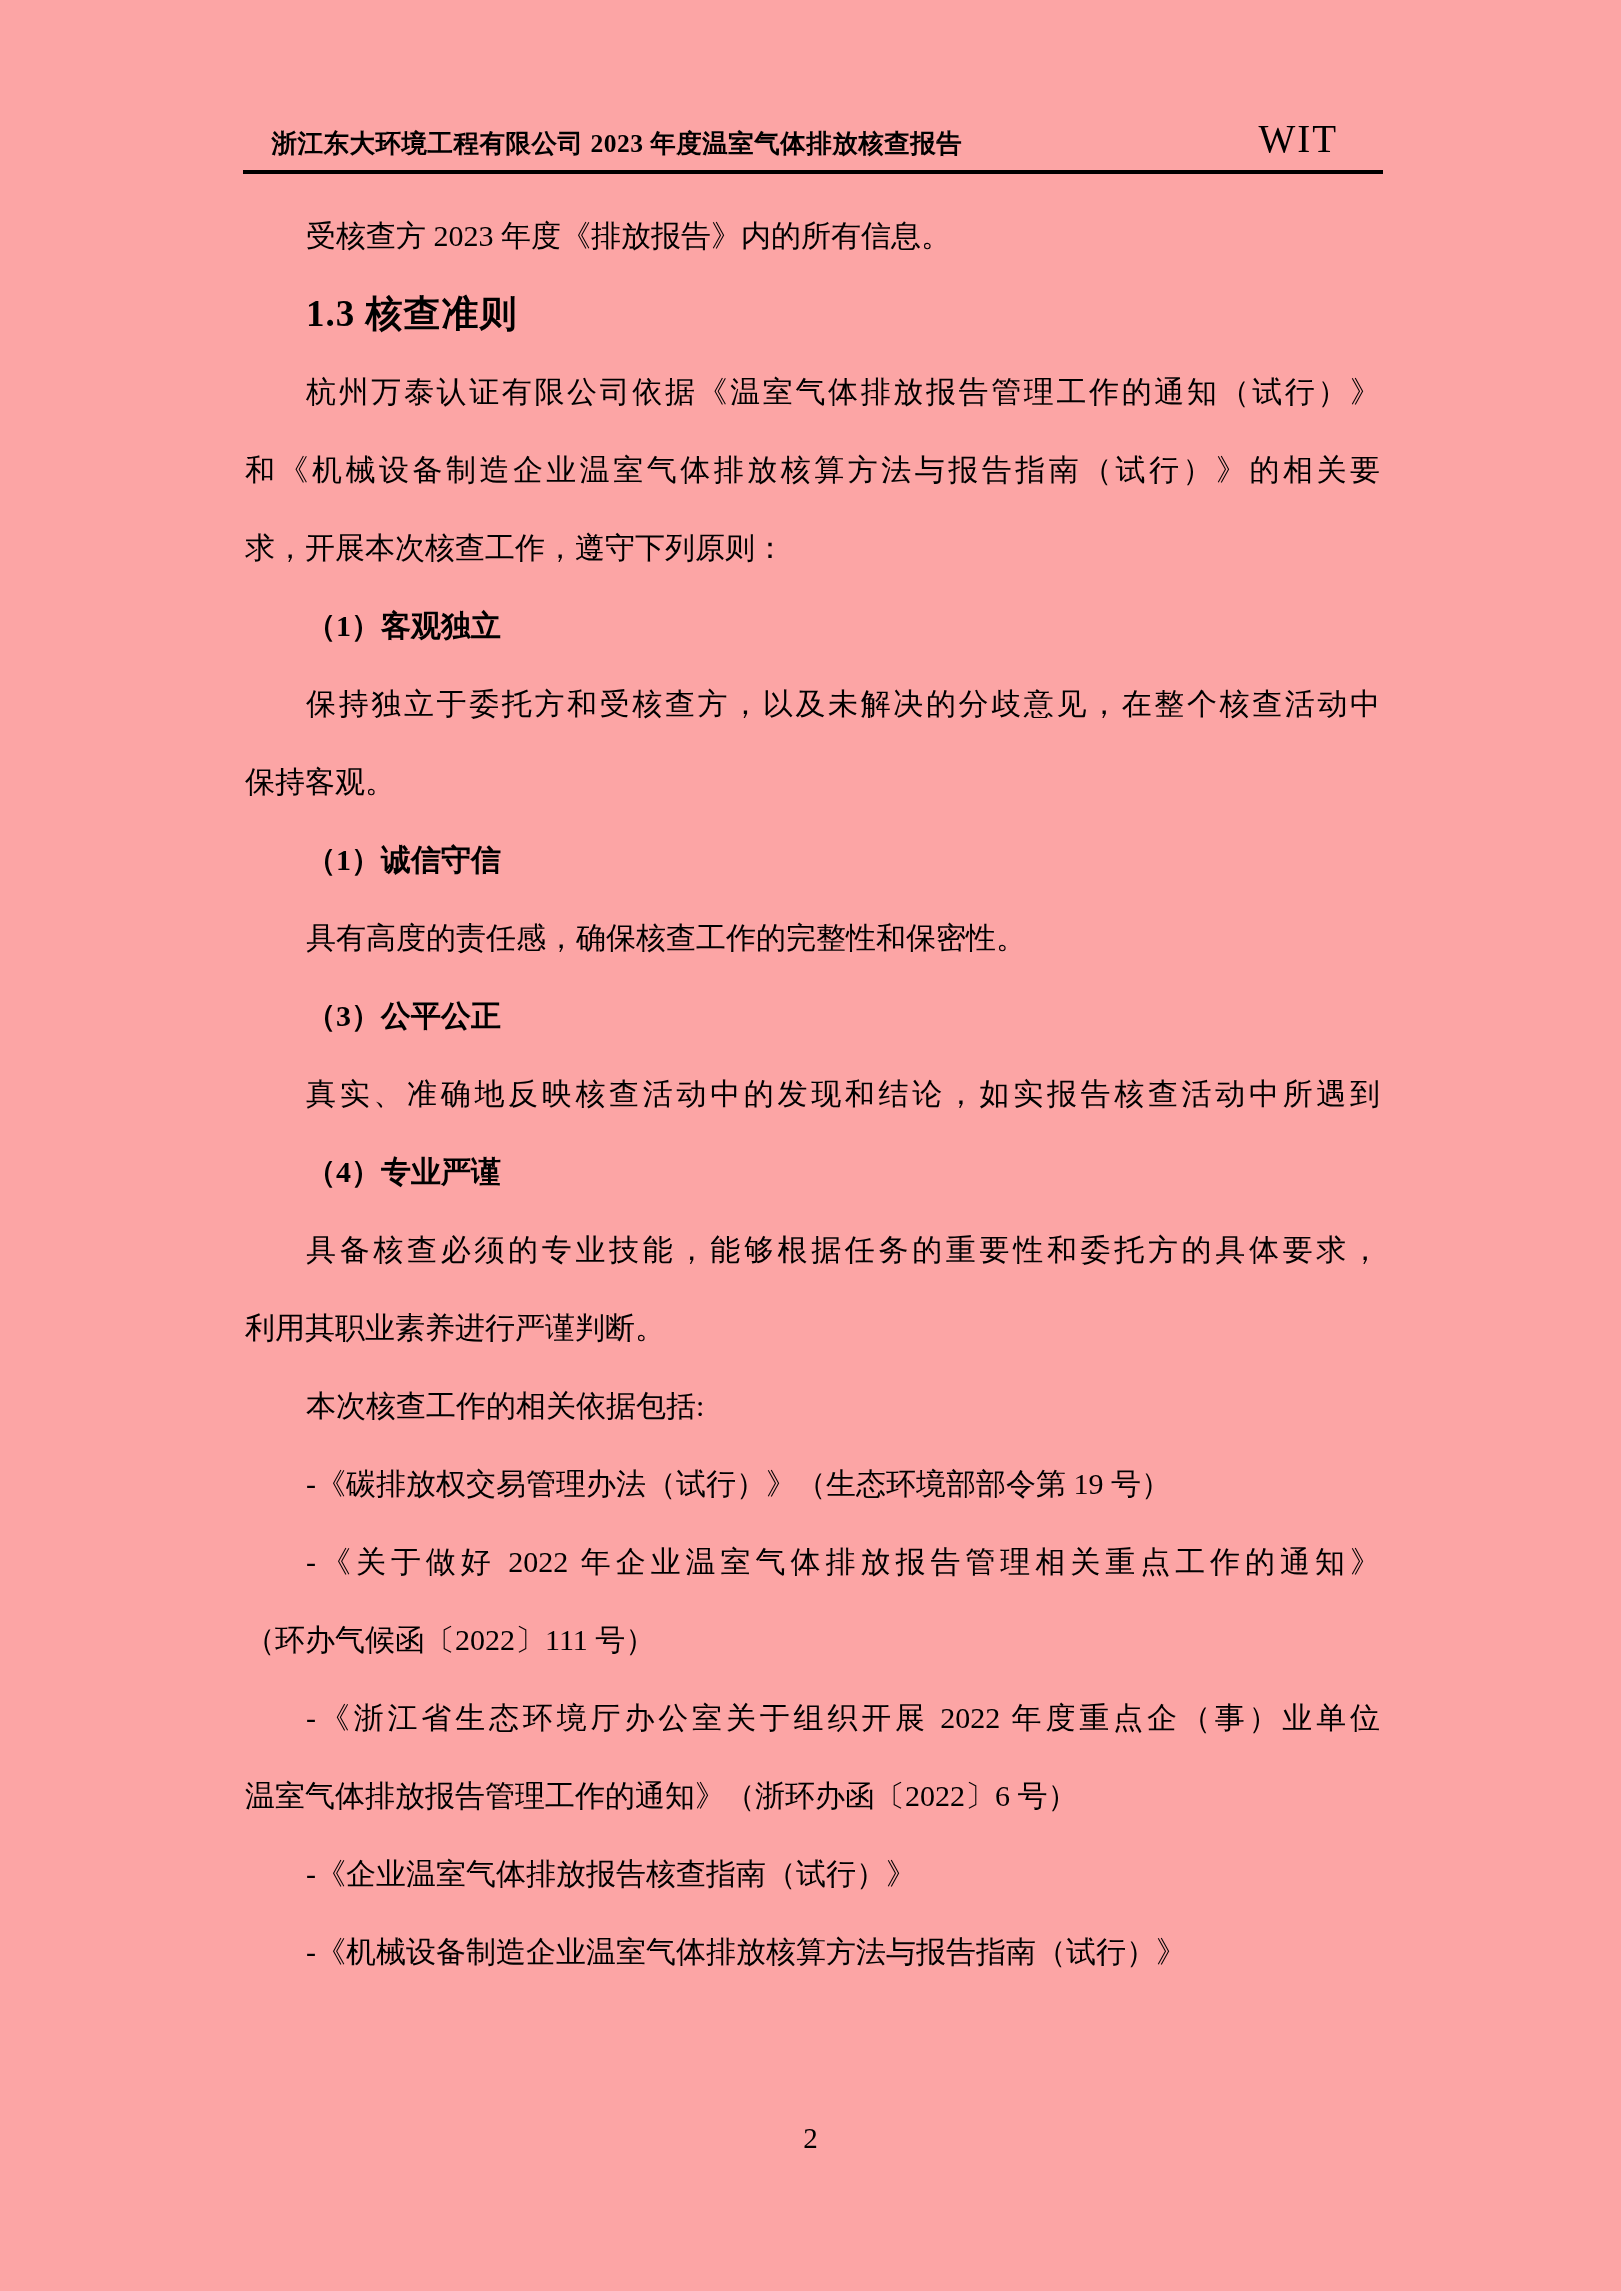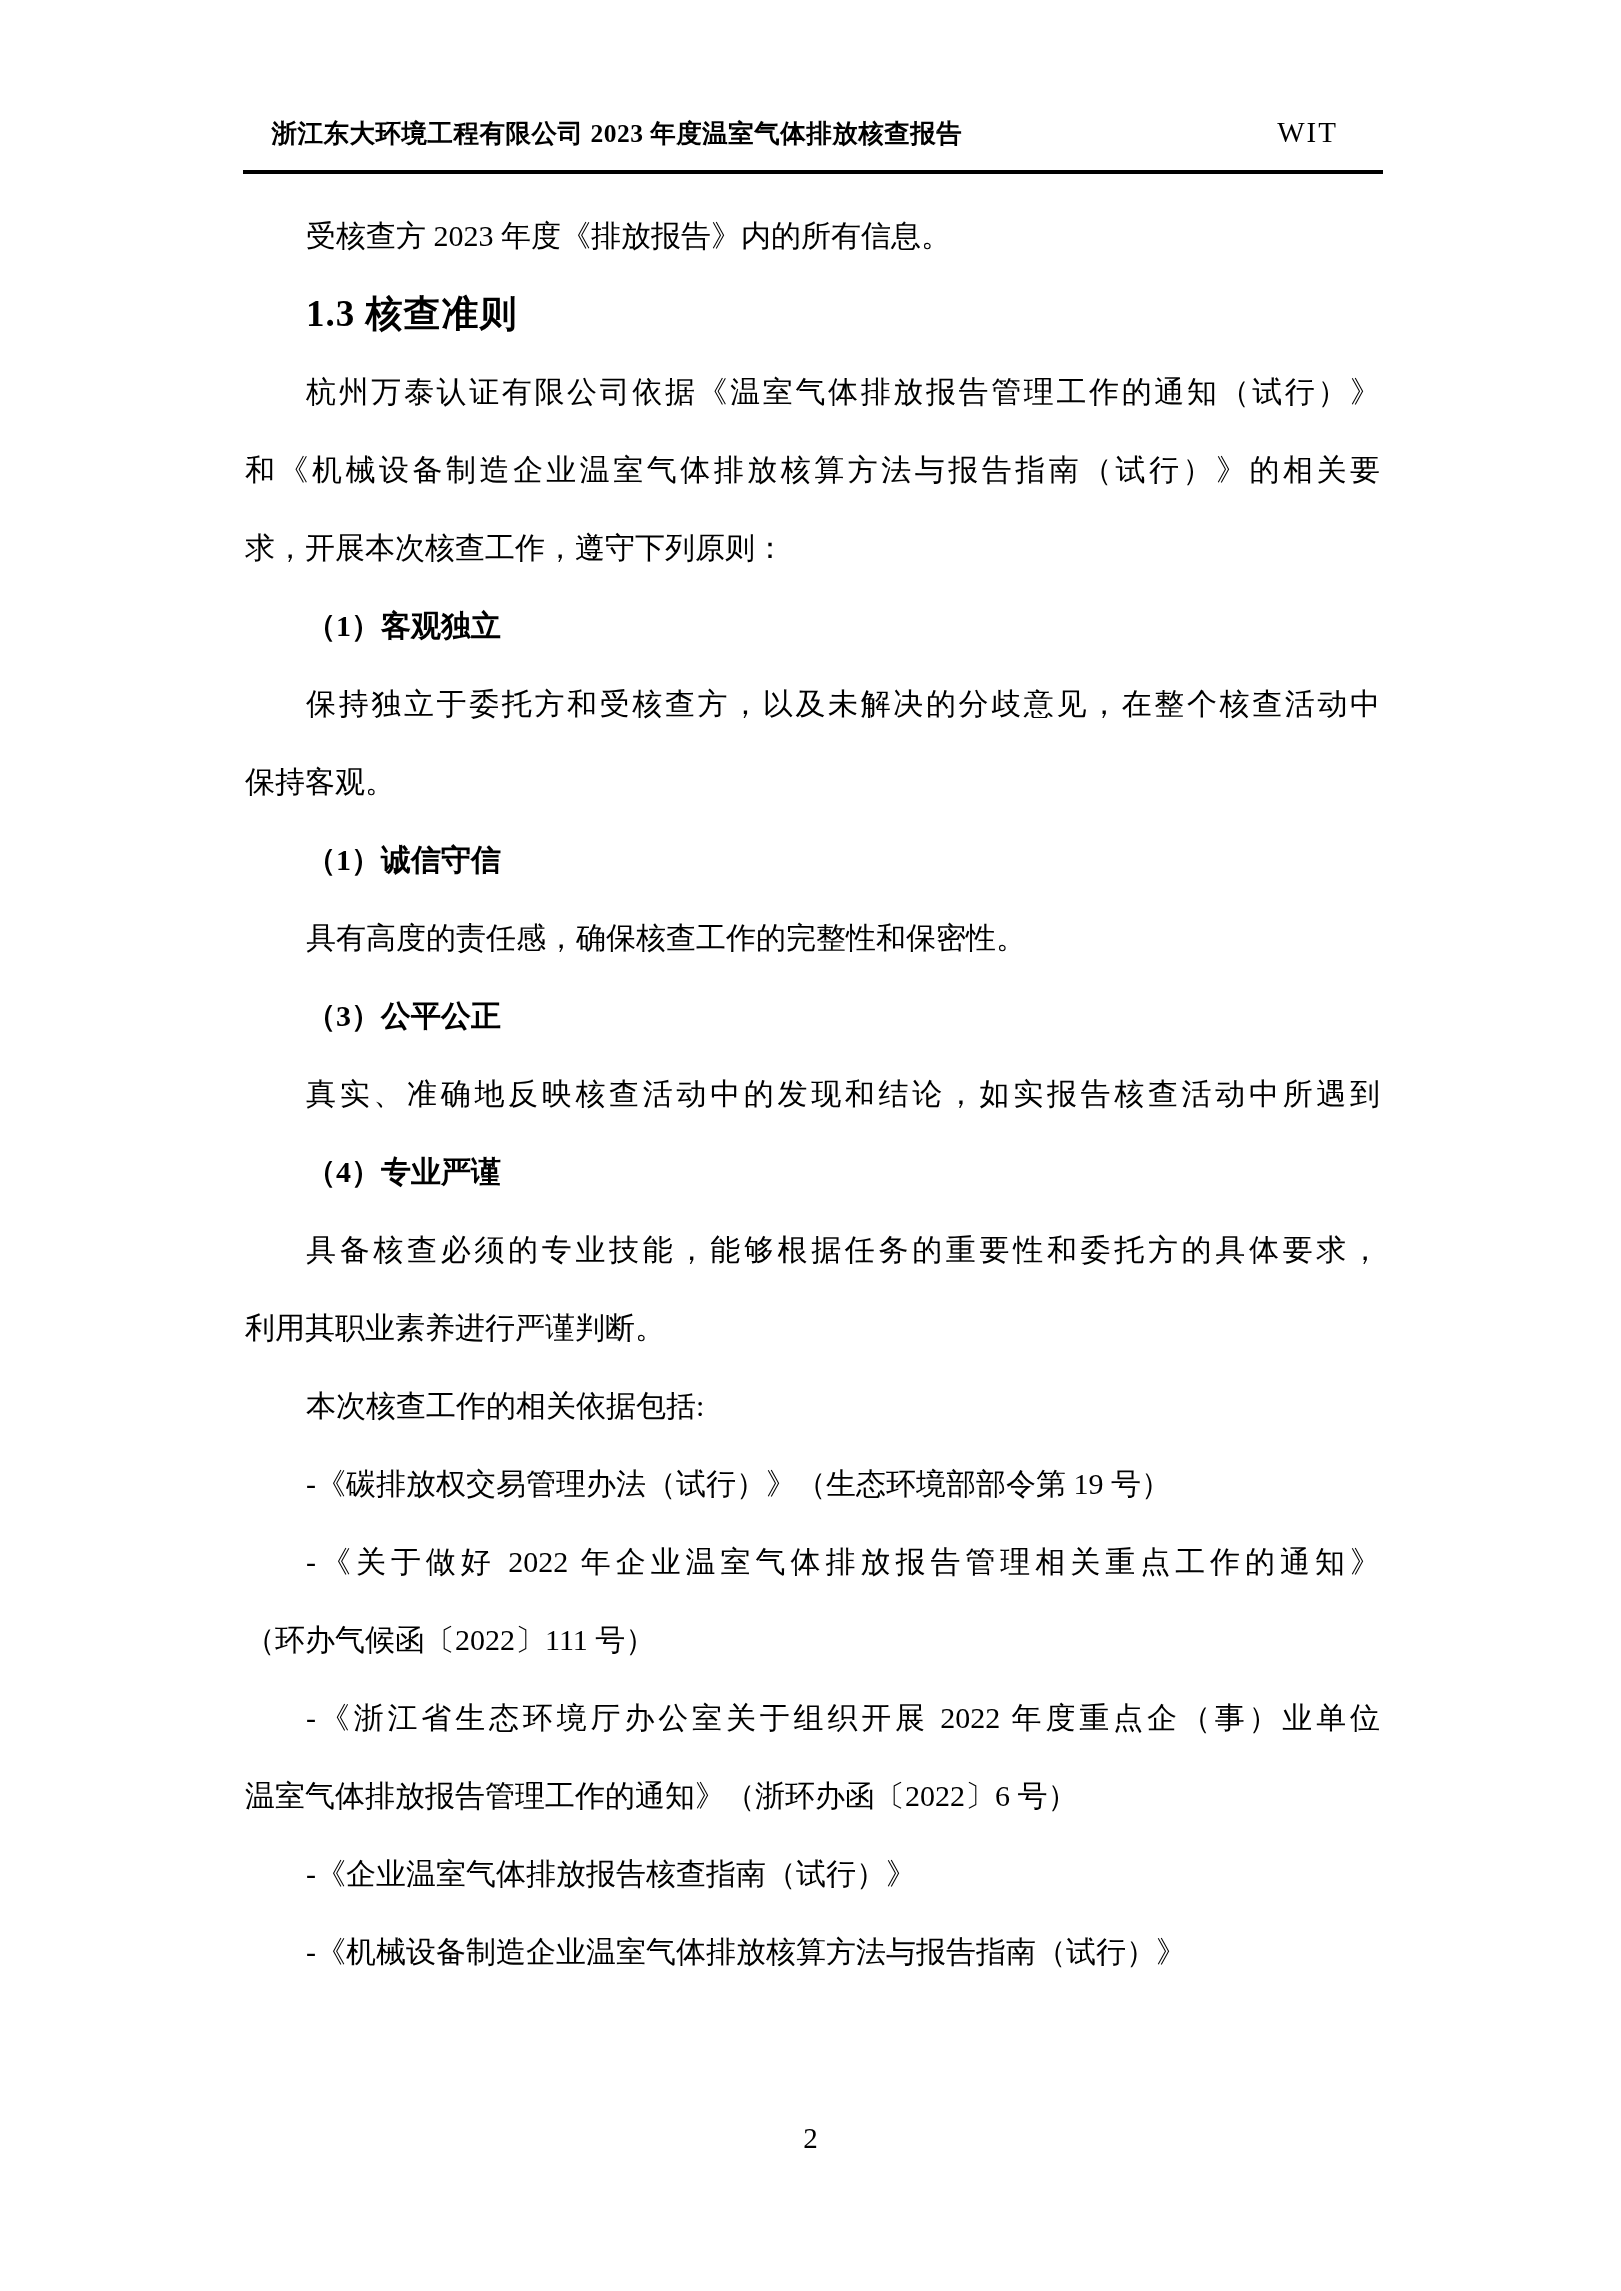--- a/index.html
+++ b/index.html
@@ -1,35 +1,35 @@
 <!DOCTYPE html>
 <html><head>
 <meta charset="utf-8">
 <style>
   html,body{margin:0;padding:0;background:#e8e8e8;}
   .page{
     position:relative;
     width:1621px;height:2292px;
-    background:#ffffff;
+    background:#fca5a5;
     overflow:hidden;
     font-family:"Liberation Serif","DejaVu Serif",serif;
     color:#000;
   }
   
   .hdr{
     position:absolute;top:116px;left:245px;right:238px;
     display:flex;align-items:baseline;justify-content:space-between;
   }
   .hdr-title{
     padding-left:26.5px;
     font-size:25.5px;font-weight:bold;
     white-space:nowrap;letter-spacing:0.5px;
   }
   .hdr-logo{
-    font-size:29px;letter-spacing:2px;margin-right:45px;
+    font-size:39px;letter-spacing:2px;margin-right:45px;
   }
   .hdr-rule{
     position:absolute;top:170px;left:243px;width:1140px;height:3.9px;
     background:#000;
   }
   
   .doc{
     position:absolute;top:197px;left:245px;width:1135px;
     font-size:30px;line-height:78px;
   }

